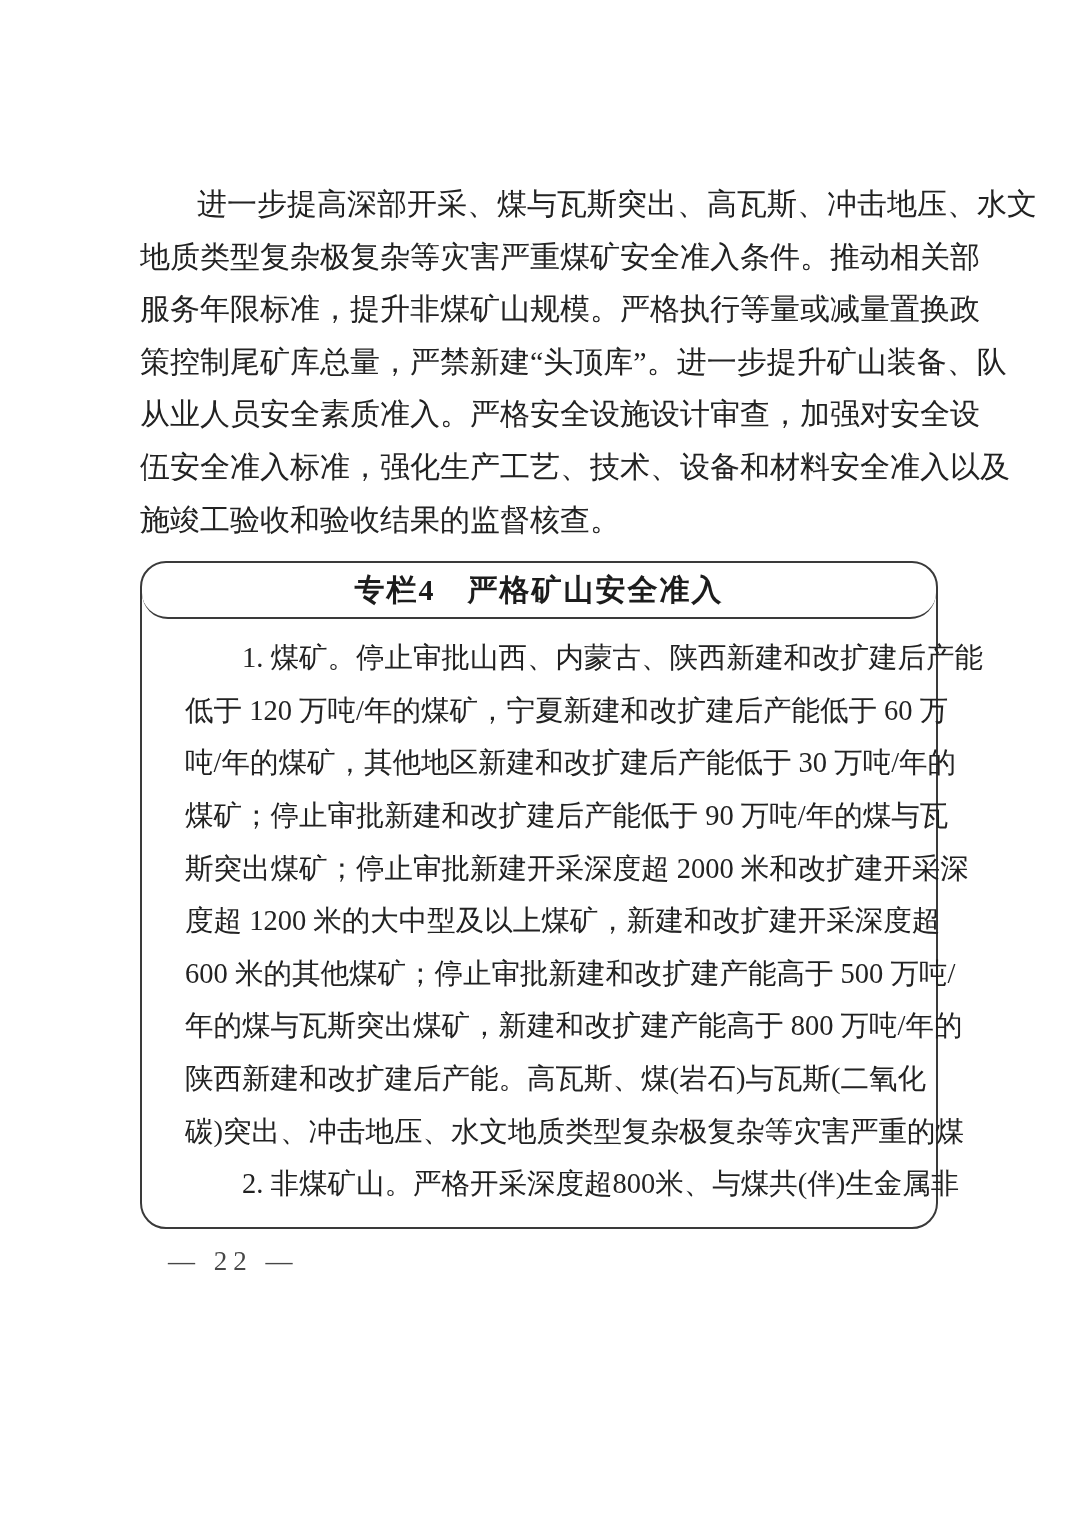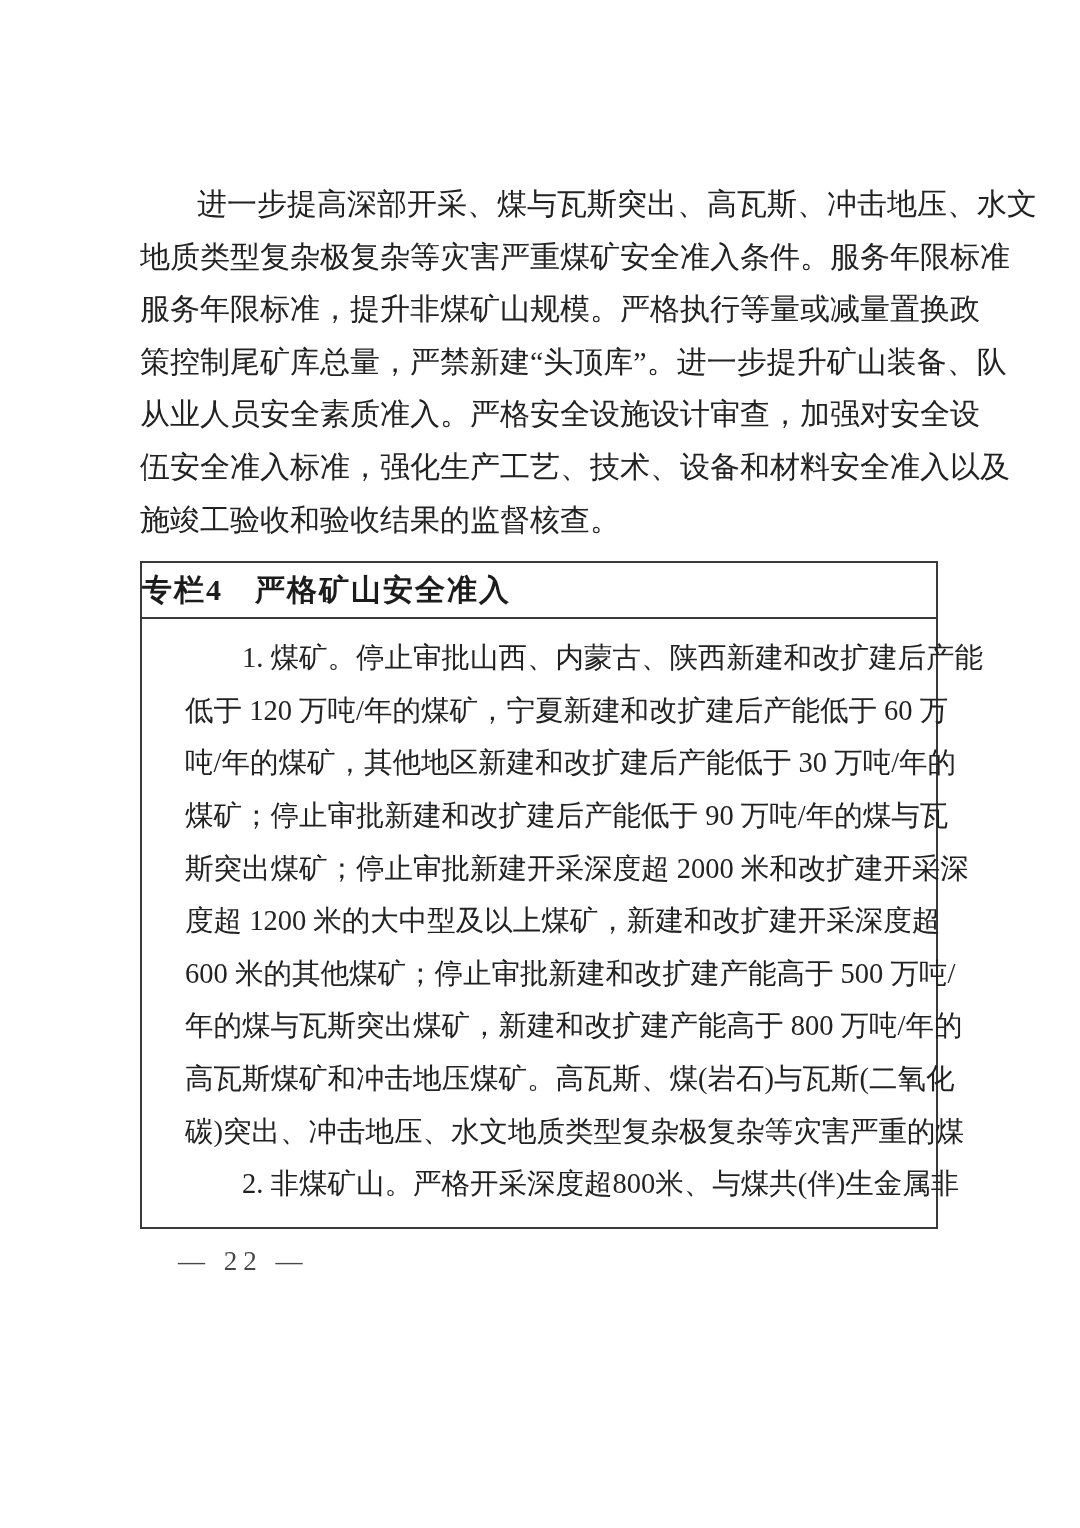--- a/index.html
+++ b/index.html
@@ -1,15 +1,15 @@
 <!DOCTYPE html>
 <html><head>
 <meta charset="utf-8">
 <style>
-  * { margin: 0; padding: 0; box-sizing: border-box; }
+  * { margin: 0; padding: 0; box-sizing: border-box; border-radius: 26px; }
   html, body { background: #ffffff; }
   .page {
     position: relative;
     width: 1080px;
     height: 1528px;
     background: #ffffff;
     font-family: "Liberation Serif", "DejaVu Serif", serif;
     color: #1f1f1f;
     overflow: hidden;
   }
@@ -34,75 +34,75 @@
     margin-top: 15px;
     width: 798px;
     border: 2px solid #3a3a3a;
     background: #ffffff;
   }
   .box-header {
     height: 56px;
     border-bottom: 2px solid #3a3a3a;
     display: flex;
     align-items: center;
-    justify-content: flex-start;
+    justify-content: center;
   }
   .box-title {
     font-weight: bold;
     font-size: 30px;
     color: #1c1c1c;
     letter-spacing: 2px;
     text-align: center;
   }
   .box-content {
     padding: 13px 10px 16px 10px;
   }
   .box-content .line {
     font-size: 28.5px;
     line-height: 52.6px;
     margin-left: 33px;
   }
   .page-footer {
     margin-top: 17px;
-    margin-left: 38px;
+    margin-left: 28px;
     font-size: 27px;
     color: #474747;
     letter-spacing: 6px;
   }
 </style>
 </head>
 <body>
 
 <div class="page">
   <div class="content">
 
     <div>
       <div class="line indent">进一步提高深部开采、煤与瓦斯突出、高瓦斯、冲击地压、水文</div>
-      <div class="line">地质类型复杂极复杂等灾害严重煤矿安全准入条件。服务年限标准</div>
+      <div class="line">地质类型复杂极复杂等灾害严重煤矿安全准入条件。推动相关部</div>
       <div class="line">服务年限标准，提升非煤矿山规模。严格执行等量或减量置换政</div>
       <div class="line">策控制尾矿库总量，严禁新建“头顶库”。进一步提升矿山装备、队</div>
       <div class="line">从业人员安全素质准入。严格安全设施设计审查，加强对安全设</div>
       <div class="line">伍安全准入标准，强化生产工艺、技术、设备和材料安全准入以及</div>
       <div class="line lastline">施竣工验收和验收结果的监督核查。</div>
     </div>
 
     <div class="callout-box">
       <div class="box-header">
         <div class="box-title">专栏4　严格矿山安全准入</div>
       </div>
       <div class="box-content">
         <div class="line indent">1. 煤矿。停止审批山西、内蒙古、陕西新建和改扩建后产能</div>
         <div class="line">低于 120 万吨/年的煤矿，宁夏新建和改扩建后产能低于 60 万</div>
         <div class="line">吨/年的煤矿，其他地区新建和改扩建后产能低于 30 万吨/年的</div>
         <div class="line">煤矿；停止审批新建和改扩建后产能低于 90 万吨/年的煤与瓦</div>
         <div class="line">斯突出煤矿；停止审批新建开采深度超 2000 米和改扩建开采深</div>
         <div class="line">度超 1200 米的大中型及以上煤矿，新建和改扩建开采深度超</div>
         <div class="line">600 米的其他煤矿；停止审批新建和改扩建产能高于 500 万吨/</div>
         <div class="line">年的煤与瓦斯突出煤矿，新建和改扩建产能高于 800 万吨/年的</div>
-        <div class="line">高瓦斯煤矿和冲击地压煤矿。高瓦斯、煤(岩石)与瓦斯(二氧化</div>
+        <div class="line">陕西新建和改扩建后产能。高瓦斯、煤(岩石)与瓦斯(二氧化</div>
         <div class="line">碳)突出、冲击地压、水文地质类型复杂极复杂等灾害严重的煤</div>
         <div class="line indent">2. 非煤矿山。严格开采深度超800米、与煤共(伴)生金属非</div>
       </div>
     </div>
 
     <div class="page-footer">— 22 —</div>
 
   </div>
 </div>
 

